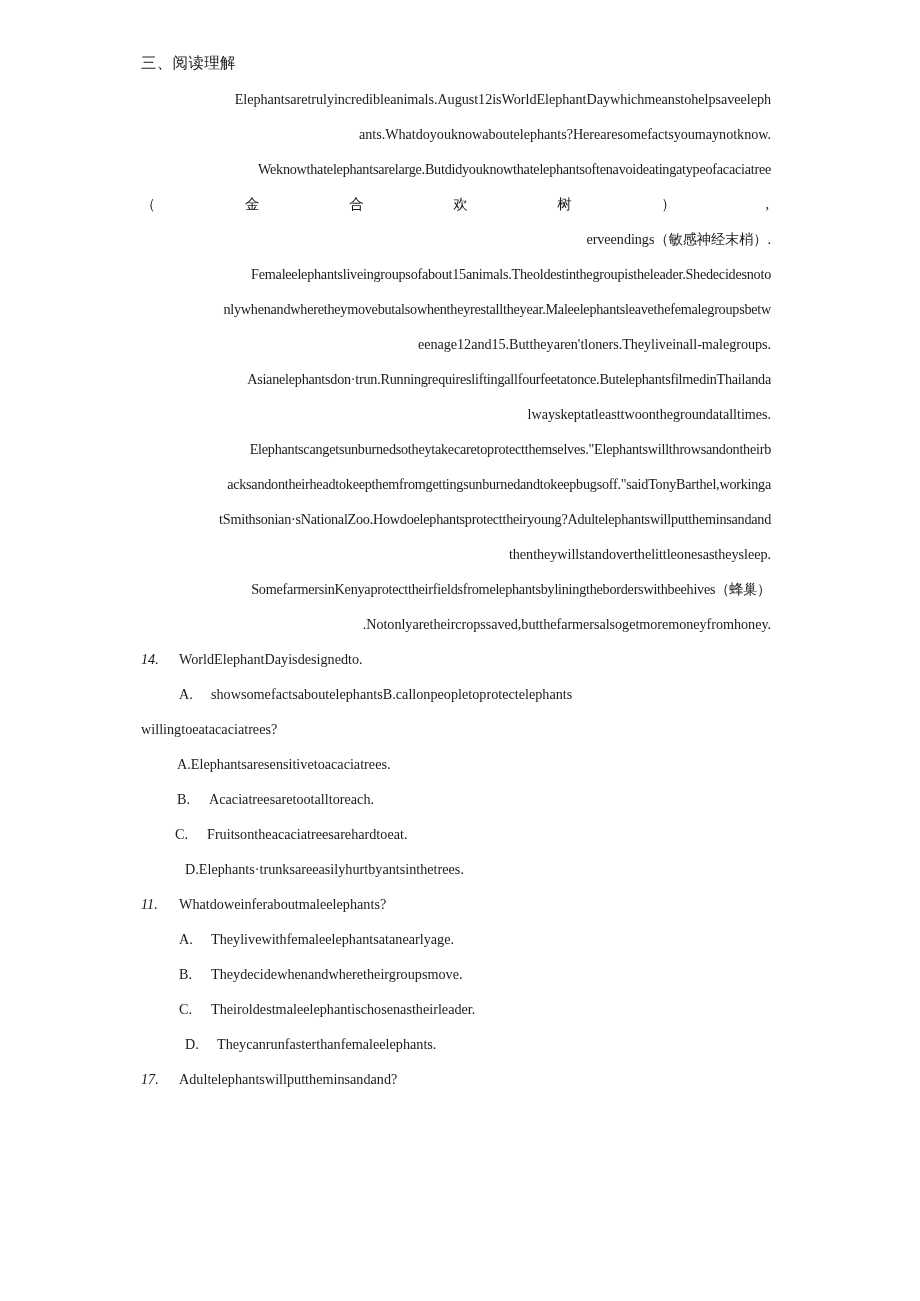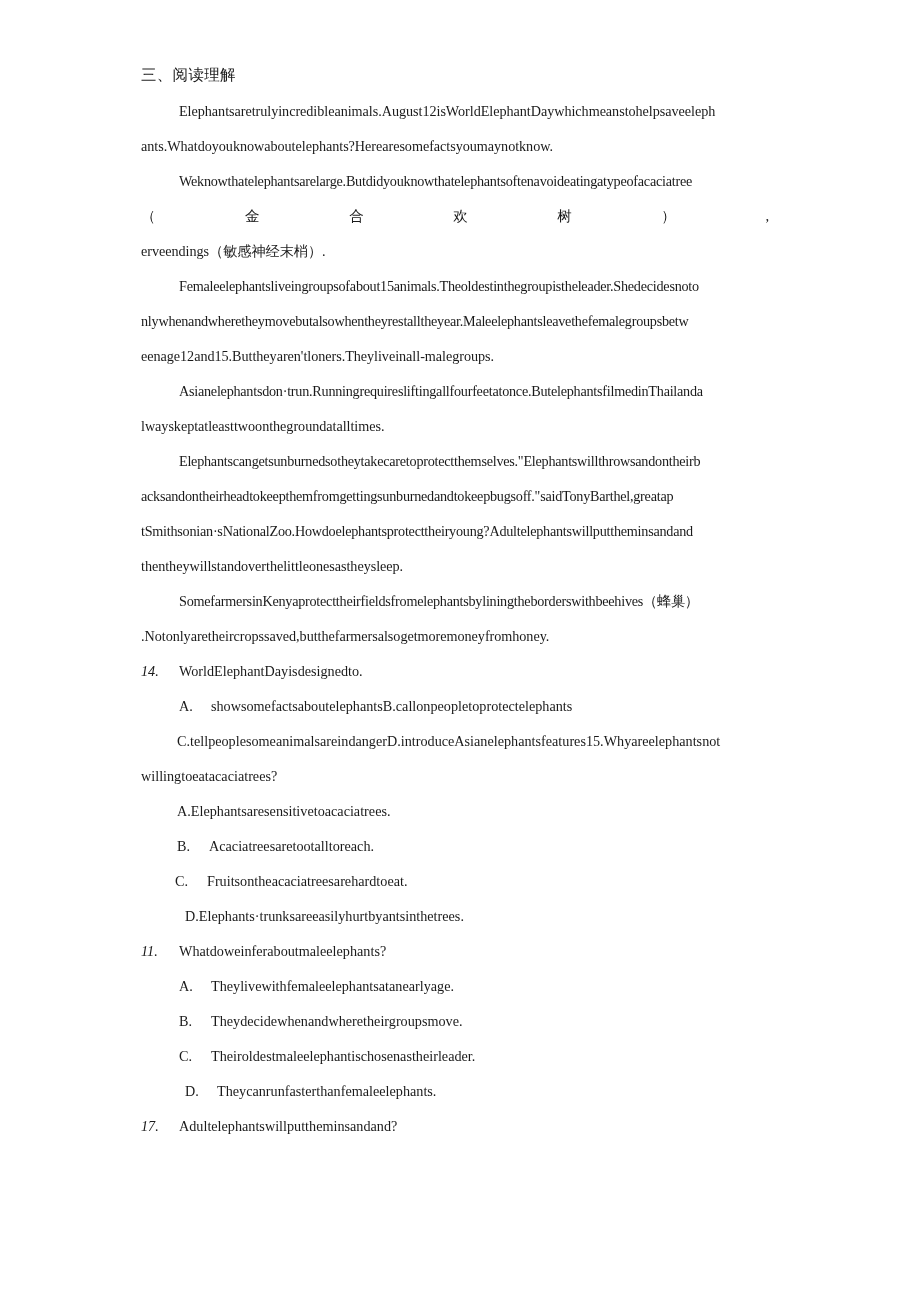--- a/index.html
+++ b/index.html
@@ -11,21 +11,21 @@
     width: 920px;
     height: 1301px;
     position: relative;
     font-family: "Liberation Serif", "DejaVu Serif", serif;
     color: #1a1a1a;
     overflow: hidden;
   }
   .page {
     position: absolute;
     left: 0;
-    top: 16px;
+    top: 4px;
     width: 920px;
     height: 1177px;
   }
   .content {
     position: absolute;
     left: 141px;
     top: 48px;
     width: 630px;
   }
 
@@ -35,20 +35,21 @@
     line-height: 22px;
     font-weight: 400;
     letter-spacing: 0.3px;
     margin: 0 0 8px 0;
     font-family: "Liberation Serif", "DejaVu Serif", serif;
   }
 
   
   .para {
     margin: 0;
+    text-align: right;
   }
   .line {
     font-size: 14.2px;
     line-height: 35px;
     height: 35px;
     white-space: pre;
     letter-spacing: -0.05px;
     overflow: visible;
   }
   .line.wide {
@@ -160,41 +161,38 @@
     </div>
 
     <div class="para">
       <div class="line indent wide">Asianelephantsdon·trun.Runningrequiresliftingallfourfeetatonce.ButelephantsfilmedinThailanda</div>
       <div class="line">lwayskeptatleasttwoonthegroundatalltimes.</div>
     </div>
 
 
     <div class="para">
       <div class="line indent wide">Elephantscangetsunburnedsotheytakecaretoprotectthemselves."Elephantswillthrowsandontheirb</div>
-      <div class="line wide">acksandontheirheadtokeepthemfromgettingsunburnedandtokeepbugsoff."saidTonyBarthel,greatap</div>
+      <div class="line wide">acksandontheirheadtokeepthemfromgettingsunburnedandtokeepbugsoff."saidTonyBarthel,workinga</div>
       <div class="line wide">tSmithsonian·sNationalZoo.Howdoelephantsprotecttheiryoung?Adultelephantswillputtheminsandand</div>
       <div class="line">thentheywillstandoverthelittleonesastheysleep.</div>
     </div>
 
     <div class="para">
       <div class="line indent wide">SomefarmersinKenyaprotecttheirfieldsfromelephantsbyliningtheborderswithbeehives（蜂巢）</div>
       <div class="line">.Notonlyaretheircropssaved,butthefarmersalsogetmoremoneyfromhoney.</div>
     </div>
 
     <div class="q-line">
       <span class="q-num">14.</span>
       <span class="q-text">WorldElephantDayisdesignedto.</span>
     </div>
     <div class="opt-line pad-a">
       <span class="opt-key">A.</span>
       <span class="opt-text">showsomefactsaboutelephantsB.callonpeopletoprotectelephants</span>
     </div>
-    <div class="opt-line pad-plain wide">
-      <span class="opt-text">C.tellpeoplesomeanimalsareindangerD.introduceAsianelephantsfeatures15.Whyareelephantsnot</span>
-    </div>
     <div class="opt-line">
       <span class="opt-text">willingtoeatacaciatrees?</span>
     </div>
 
     <div class="opt-line pad-plain">
       <span class="opt-text">A.Elephantsaresensitivetoacaciatrees.</span>
     </div>
     <div class="opt-line pad-b">
       <span class="opt-key">B.</span>
       <span class="opt-text">Acaciatreesaretootalltoreach.</span>

